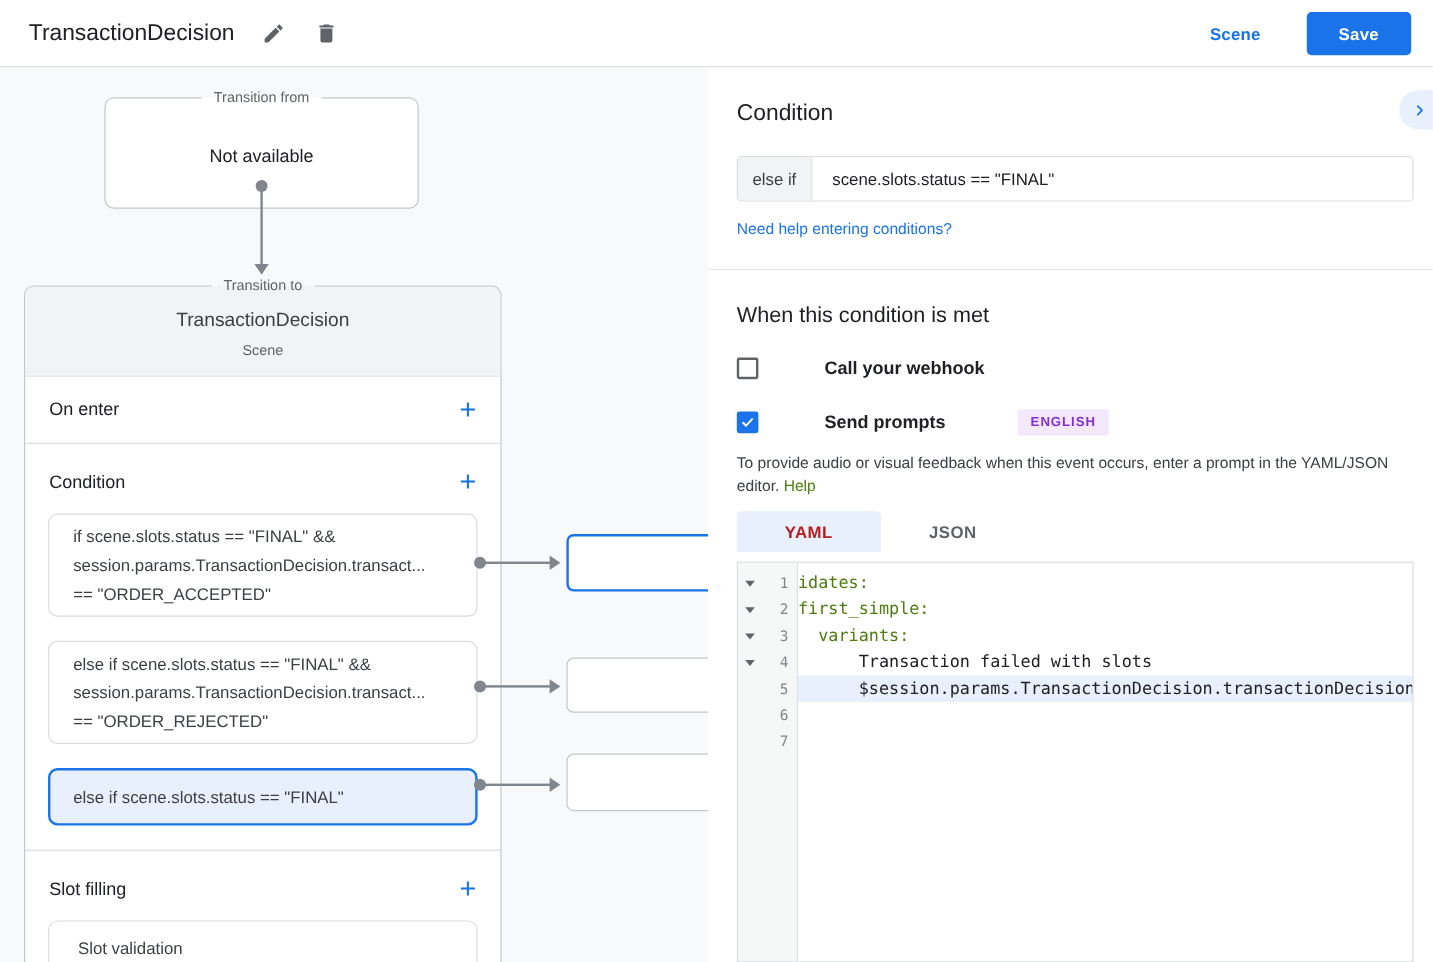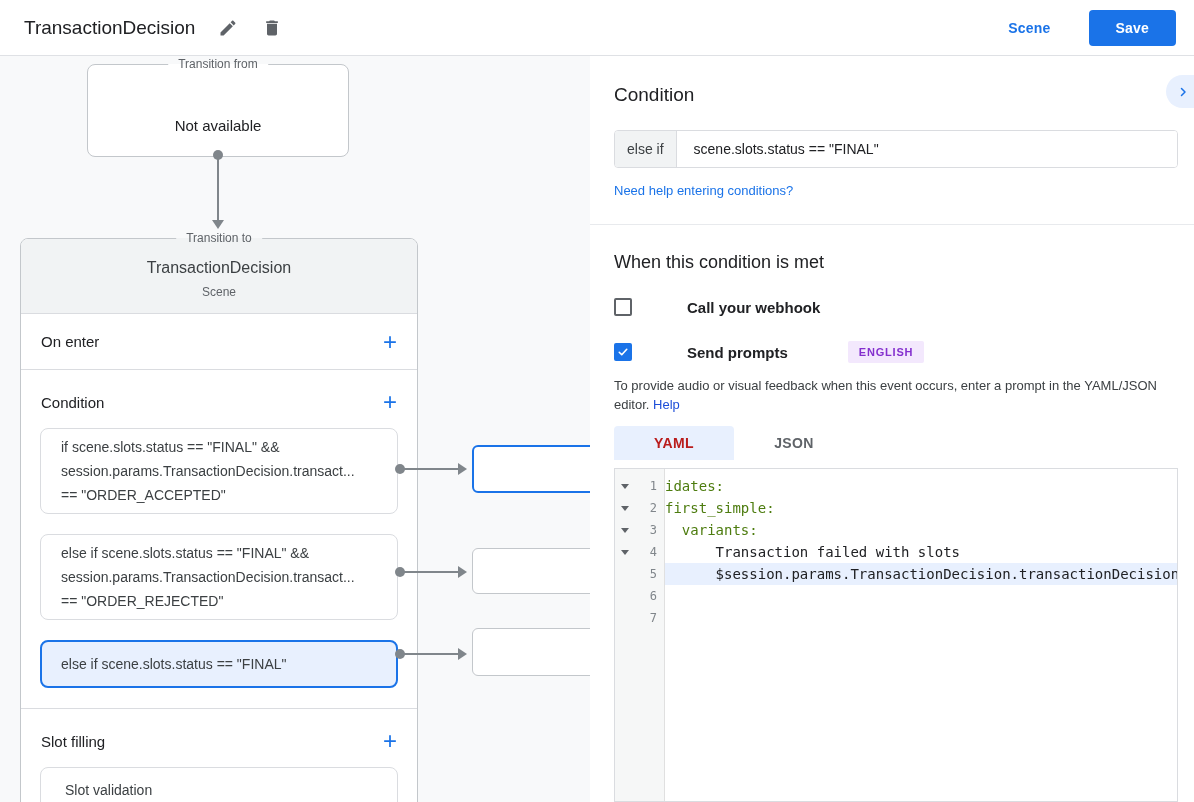--- a/index.html
+++ b/index.html
@@ -21,24 +21,24 @@
     font-weight: 700; font-family: inherit; letter-spacing: .2px; border-radius: 4px;
     padding: 10px 27px; cursor: pointer; }
 
   
   #canvas { position: absolute; left: 0; top: 56px; width: 590px; height: 746px;
     background: #f8f9fa; overflow: hidden; }
 
   .legend { position: absolute; top: -8px; left: 50%; transform: translateX(-50%);
     font-size: 12px; color: #5f6368; padding: 0 10px; white-space: nowrap; }
 
-  .from-box { position: absolute; left: 87px; top: 8px; width: 262px; height: 93px;
+  .from-box { position: absolute; left: 87px; top: 25px; width: 262px; height: 93px;
     background: #fff; border: 1px solid #c3c7cb; border-radius: 8px; }
   .from-box .legend { background: linear-gradient(#f8f9fa 50%, #ffffff 50%); }
-  .from-value { text-align: center; margin-top: 52px; font-size: 15px; color: #202124; }
+  .from-value { text-align: center; margin-top: 40px; font-size: 15px; color: #202124; }
 
   .vdot { position: absolute; left: 213px; top: 94px; width: 10px; height: 10px;
     border-radius: 50%; background: #80868b; }
   .vline { position: absolute; left: 217px; top: 101px; width: 2px; height: 64px; background: #80868b; }
   .varrow { position: absolute; left: 212px; top: 164px; width: 0; height: 0;
     border-left: 6px solid transparent; border-right: 6px solid transparent;
     border-top: 9px solid #80868b; }
 
   .to-box { position: absolute; left: 20px; top: 182px; width: 398px; height: 660px;
     background: #fff; border: 1px solid #c3c7cb; border-radius: 8px; }
@@ -100,21 +100,21 @@
 
   .cb-row { display: flex; align-items: center; margin-top: 25px; gap: 40px; }
   .cb { width: 18px; height: 18px; border-radius: 2px; flex: none; cursor: pointer; }
   .cb.unchecked { border: 2px solid #5f6368; background: #fff; }
   .cb.checked { background: #1a73e8; display: flex; align-items: center; justify-content: center; }
   .cb-label { margin-left: 15px; font-size: 15px; font-weight: 700; color: #202124; }
   .badge { margin-left: 20px; background: #f3e8fd; color: #8430ce; font-size: 11px;
     font-weight: 700; letter-spacing: .8px; padding: 5px 11px; border-radius: 2px; }
 
   .desc { margin-top: 13px; font-size: 13px; color: #3c4043; line-height: 19px; max-width: 562px; }
-  .desc a { color: #1d4ed8; text-decoration: none; }
+  .desc a { color: #4d7c0f; text-decoration: none; }
 
   .tabs { display: flex; margin-top: 12px; }
   .tab { width: 120px; height: 34px; display: flex; align-items: center; justify-content: center;
     font-size: 14px; font-weight: 700; color: #5f6368; letter-spacing: .4px; cursor: pointer; }
   .tab.active { background: #e8f0fe; color: #b91c1c; border-radius: 4px 4px 0 0; }
 
   .editor { margin-top: 8px; flex: 1; min-height: 0; border: 1px solid #dadce0;
     display: flex; overflow: hidden; background: #fff; }
   .gutter { width: 50px; background: #f6f7f7; border-right: 1px solid #e0e0e0; padding-top: 6px; }
   .gut-row { height: 22px; display: flex; align-items: center; }

